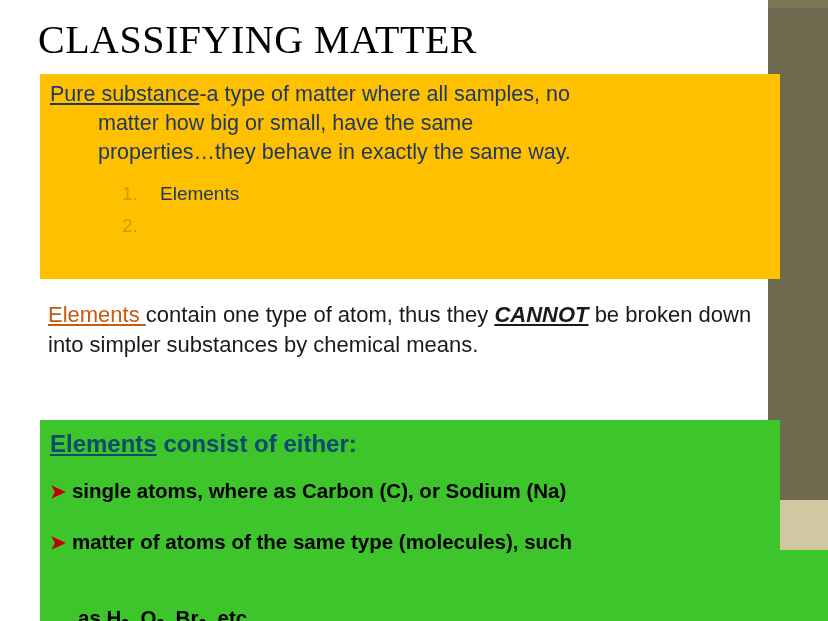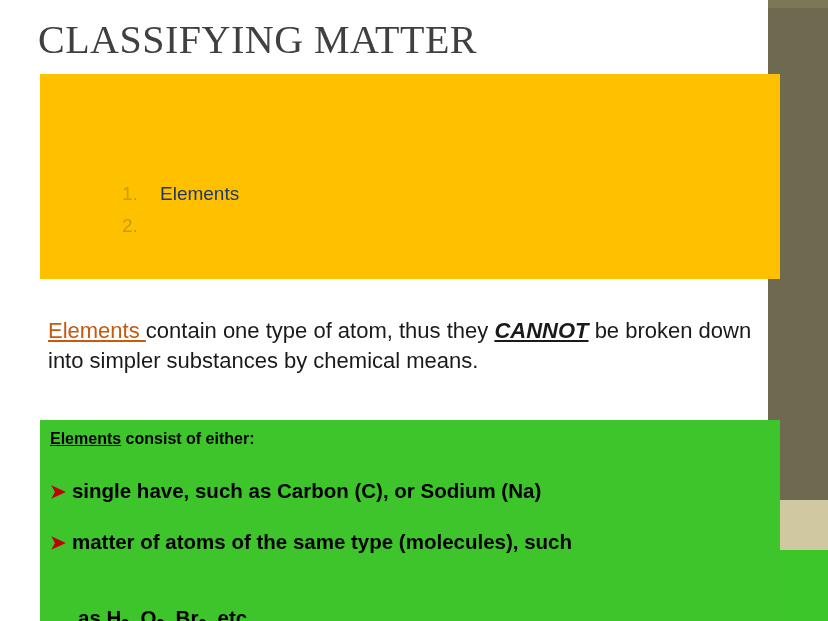--- a/index.html
+++ b/index.html
@@ -52,21 +52,21 @@
     width: 60px;
     height: 71px;
     background: #3cc62a;
   }
   .title {
     position: absolute;
     left: 38px;
     top: 16px;
     font-family: "Liberation Serif", serif;
     font-size: 40px;
-    color: #404040;
+    color: #000000;
     letter-spacing: 0.5px;
     white-space: nowrap;
   }
   
   .yellow-box {
     position: absolute;
     left: 40px;
     top: 74px;
     width: 740px;
     height: 205px;
@@ -108,21 +108,21 @@
     position: absolute;
     left: 0;
     top: 0;
     color: #c6a000;
     font-size: 19px;
   }
   
   .mid-para {
     position: absolute;
     left: 48px;
-    top: 316px;
+    top: 300px;
     width: 730px;
     font-size: 22px;
     color: #1a1a1a;
     line-height: 30px;
   }
   .mid-para .elements-link {
     color: #c55a11;
     text-decoration: underline;
   }
   .mid-para .cannot {
@@ -137,23 +137,23 @@
     left: 40px;
     top: 420px;
     width: 740px;
     height: 201px;
     background: #3ec52c;
   }
   .green-head {
     position: absolute;
     left: 10px;
     top: 10px;
-    font-size: 16px;
+    font-size: 24px;
     font-weight: bold;
-    color: #000000;
+    color: #0c4a6e;
   }
   .green-head .u {
     text-decoration: underline;
   }
   .bullet-row {
     position: absolute;
     left: 10px;
     width: 725px;
     font-size: 20.5px;
     font-weight: bold;
@@ -179,20 +179,25 @@
 <div class="slide">
 
   <div class="right-bar-dark"></div>
   <div class="right-bar-olive"></div>
   <div class="right-bar-tan"></div>
   <div class="right-bar-green"></div>
 
   <div class="title">CLASSIFYING MATTER</div>
 
   <div class="yellow-box">
+    <div class="yellow-p">
+      <span class="underline">Pure substance</span><span>-a type of matter where all samples, no</span>
+      <span class="indent">matter how big or small, have the same</span>
+      <span class="indent">properties…they behave in exactly the same way.</span>
+    </div>
     <ul class="olist">
       <li>
         <span class="num">1.</span>
         <span>Elements</span>
       </li>
       <li>
         <span class="num">2.</span>
       </li>
     </ul>
   </div>
@@ -200,21 +205,21 @@
   <div class="mid-para">
     <span class="elements-link">Elements </span><span>contain one type of atom, thus they </span><span class="cannot">CANNOT</span>
     <span>be broken down into simpler substances by chemical means.</span>
   </div>
 
   <div class="green-box">
     <div class="green-head">
       <span class="u">Elements</span><span> consist of either:</span>
     </div>
     <div class="bullet-row b1">
-      <span class="arrow">➤</span><span>single have, such as Carbon (C), or Sodium (Na)</span>
+      <span class="arrow">➤</span><span>single atoms, where as Carbon (C), or Sodium (Na)</span>
     </div>
     <div class="bullet-row b2">
       <span class="arrow">➤</span><span>matter of atoms of the same type (molecules), such</span>
     </div>
     <div class="bullet-row b3">
       <span>as H</span><sub>2</sub><span>, O</span><sub>2</sub><span>, Br</span><sub>2</sub><span>, etc.</span>
     </div>
   </div>
 
 </div>

